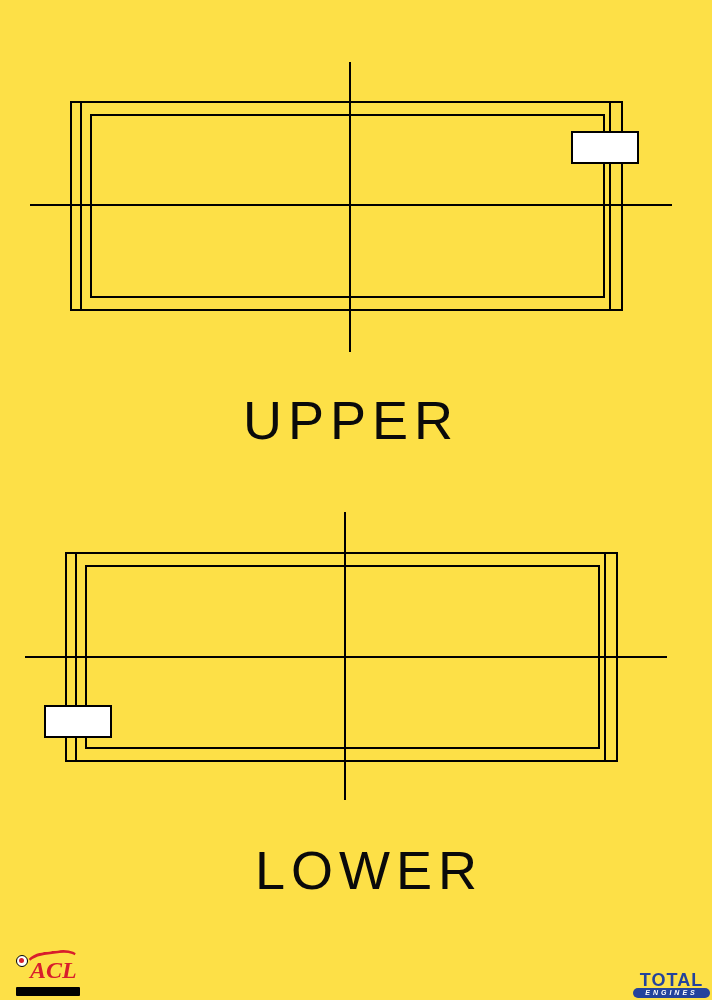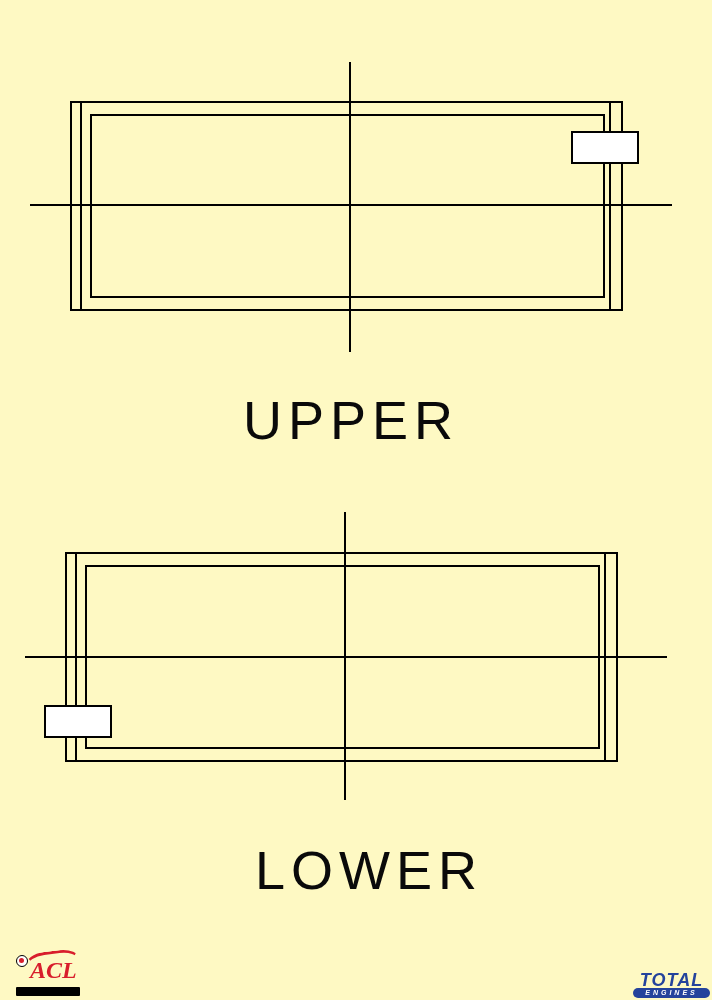--- a/index.html
+++ b/index.html
@@ -1,20 +1,20 @@
 <!DOCTYPE html>
 <html style="--line-color: #000000; --acl-red: #d81e2c; --te-blue: #24439c;"><head>
 <meta charset="utf-8">
 <style>
   html, body { margin: 0; padding: 0; background: #ffffff; }
   .canvas {
     position: relative;
     width: 712px;
     height: 1000px;
-    background: #fef9c3;
+    background: #fde047;
     overflow: hidden;
     font-family: "Liberation Sans", sans-serif;
   }
   .line { position: absolute; background: var(--line-color, #000); }
   .rect { position: absolute; border: 2px solid var(--line-color, #000); background: transparent; }
   .tab  { position: absolute; border: 2px solid var(--line-color, #000); background: #ffffff; }
   .view-label {
     position: absolute;
     transform: translateX(-50%);
     font-family: "Liberation Sans", sans-serif;
@@ -50,21 +50,21 @@
     color: var(--acl-red, #d81e2c);
   }
   .acl-bar {
     position: absolute; left: 0; top: 36px; width: 64px; height: 9px;
     background: #000; border-radius: 1px;
   }
   
   .te-logo { position: absolute; left: 633px; top: 972px; width: 77px; height: 27px; text-align: center; }
   .te-total {
     font-family: "Liberation Sans", sans-serif;
-    font-style: italic; font-weight: 700;
+    font-weight: 700;
     font-size: 18px; line-height: 16px;
     letter-spacing: 1px;
     color: var(--te-blue, #24439c);
     white-space: nowrap;
   }
   .te-bar {
     margin-top: 0px; height: 10px; border-radius: 5px;
     background: var(--te-blue, #24439c);
     color: #ffffff;
     font-style: italic; font-weight: 700;

